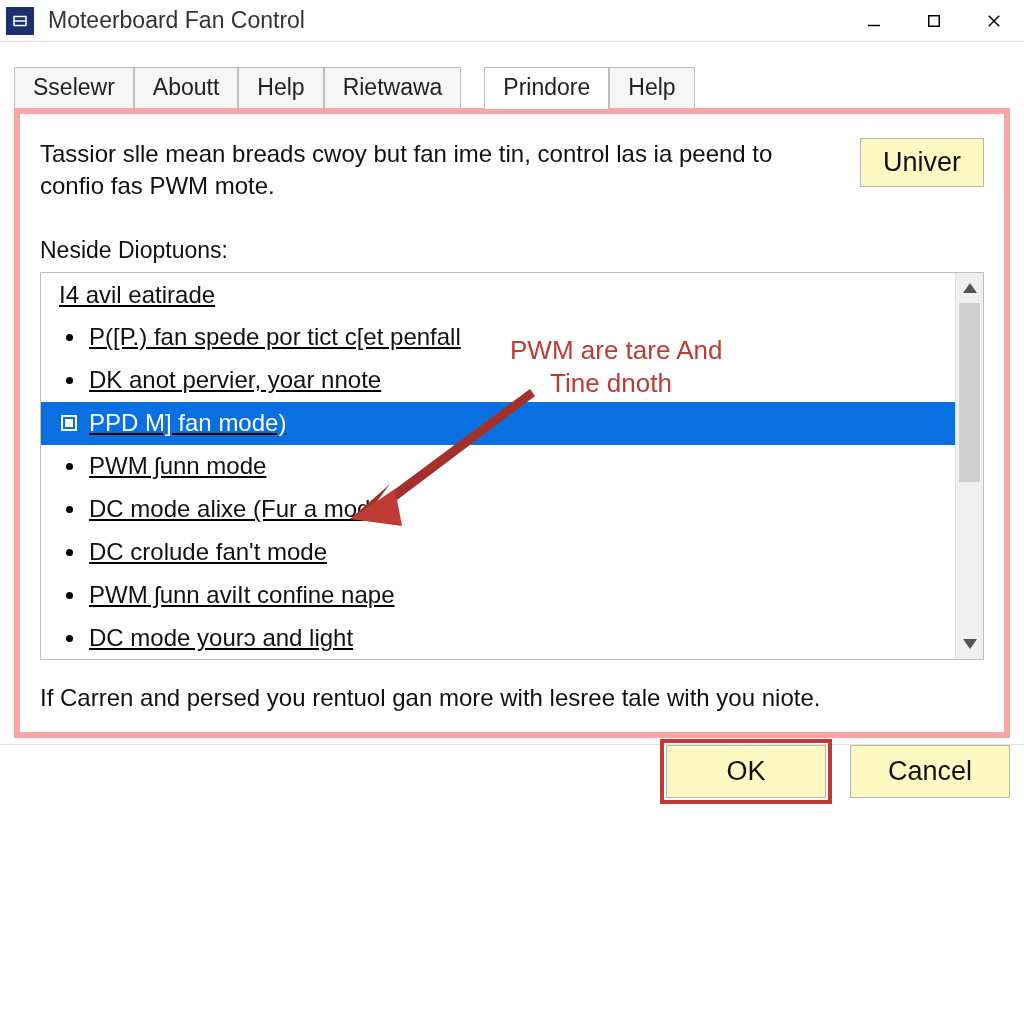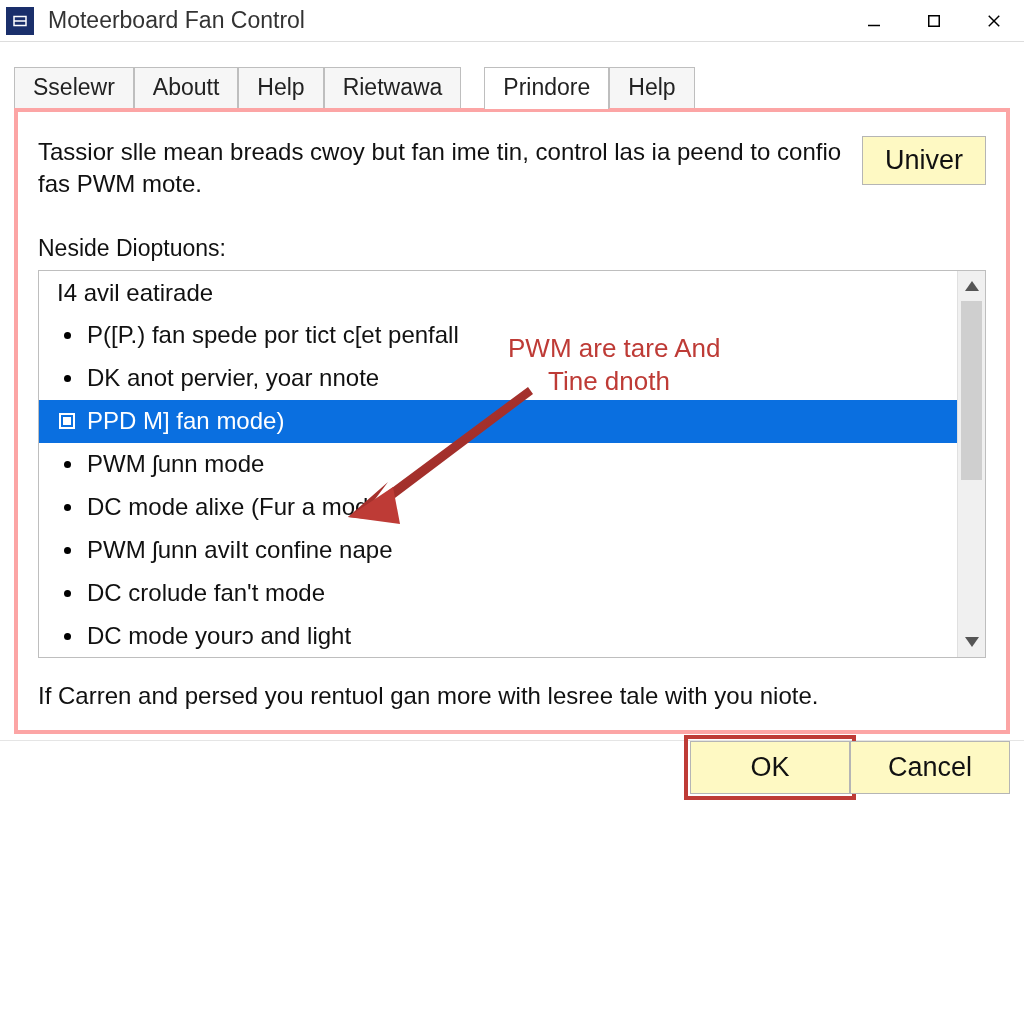--- a/index.html
+++ b/index.html
@@ -59,42 +59,42 @@
   .tab.active {
     background: #fff;
     border-color: #bebebe;
     z-index: 2;
     margin-left: 23px;
   }
 
   
   .panel {
     margin: 0 14px;
-    border: 4px solid #fca5a5;
+    border: 6px solid #fca5a5;
     padding: 24px 20px 20px 20px;
     flex: 1;
     display: flex;
     flex-direction: column;
     position: relative;
     background: #fff;
   }
 
   .desc-row { display: flex; align-items: flex-start; gap: 20px; }
   .desc-text { font-size: 24px; line-height: 1.35; flex: 1; color: #111; }
   .btn {
     background: #fef9c3;
     border: 1px solid #b5b5b5;
     font-size: 27px;
     padding: 8px 22px;
     color: #111;
   }
 
   .list-label { margin-top: 34px; font-size: 23px; color: #111; }
 
-  .listbox-wrap { position: relative; margin-top: 8px; border: 1px solid #bebebe; display: flex; height: 388px; }
+  .listbox-wrap { position: relative; margin-top: 8px; border: 1px solid #bebebe; display: flex; height: 388px; text-decoration: underline; }
   .listbox { flex: 1; overflow: hidden; }
   .li-row {
     display: flex; align-items: center;
     font-size: 24px;
     padding: 4px 14px 4px 18px;
     height: 43px;
     color: #111;
     white-space: nowrap;
   }
   .li-row.header { font-size: 24px; padding-top:6px; }
@@ -115,20 +115,21 @@
   .scrollbar .thumb { position: absolute; left: 3px; right: 3px; top: 0; height: 55%; background: #cfcfcf; }
 
   .bottom-note { margin-top: 24px; font-size: 24px; color: #111; }
 
   
   .footer {
     height: 80px;
     display: flex;
     align-items: center;
     justify-content: flex-end;
+    gap: 24px;
     padding-right: 14px;
     border-top: 1px solid #e5e5e5;
     margin-top: 6px;
   }
   .footer .btn { min-width: 160px; text-align: center; padding: 10px 0; }
   .ok-highlight { outline: 4px solid #be3b36; outline-offset: 2px; }
 
   
   .anno-text {
     position: absolute;
@@ -226,27 +227,27 @@
           <div class="li-row">
             <span class="bullet">
               <span class="dot"></span>
             </span>
             <span>DC mode  alixe (Fur a mode)</span>
           </div>
           <div class="li-row">
             <span class="bullet">
               <span class="dot"></span>
             </span>
+            <span>DC crolude fan't mode</span>
+          </div>
+          <div class="li-row">
+            <span class="bullet">
+              <span class="dot"></span>
+            </span>
             <span>PWM ʃunn aviIt confine nape</span>
-          </div>
-          <div class="li-row">
-            <span class="bullet">
-              <span class="dot"></span>
-            </span>
-            <span>DC crolude fan't mode</span>
           </div>
           <div class="li-row">
             <span class="bullet">
               <span class="dot"></span>
             </span>
             <span>DC mode yourɔ and light</span>
           </div>
         </div>
       <div class="scrollbar">
         <div class="arrow">

